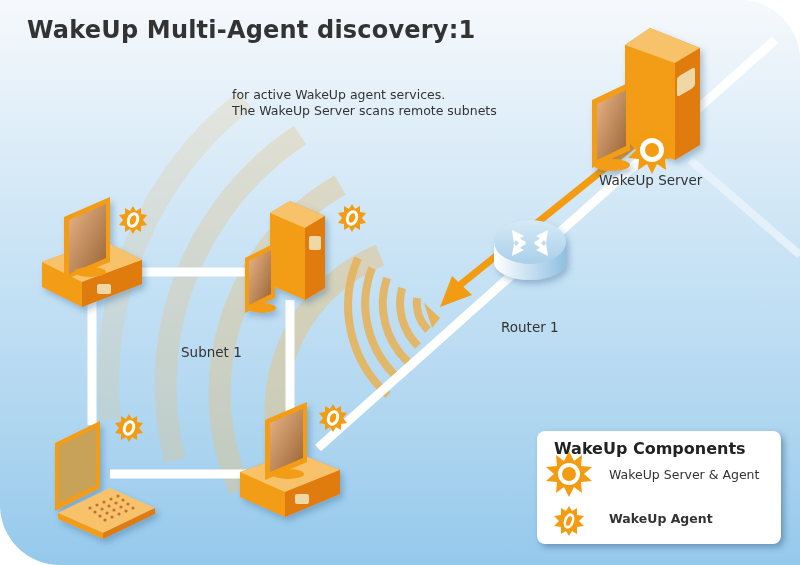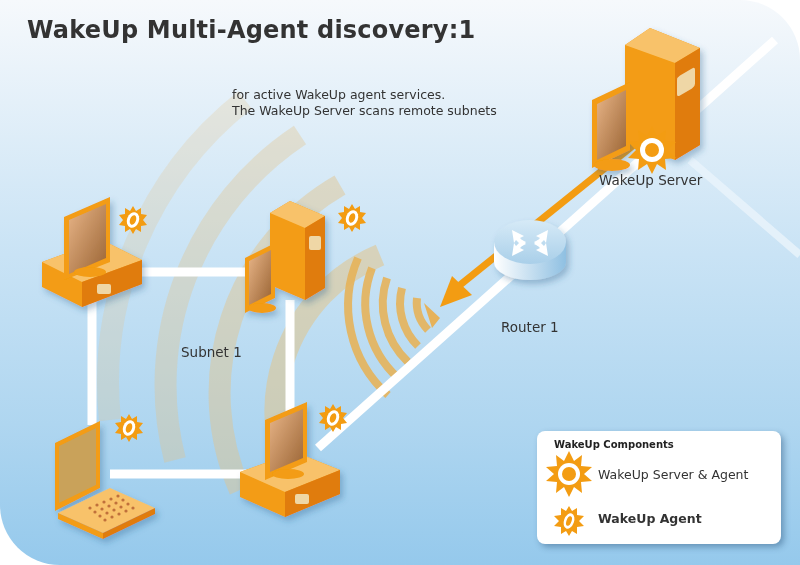--- a/index.html
+++ b/index.html
@@ -22,22 +22,22 @@
   }
   .label { position:absolute; font-size:13.5px; color:#333; font-family:"DejaVu Sans", sans-serif; }
   #lbl-server { left:599px; top:172px; }
   #lbl-router { left:501px; top:293px;margin-top:26px; }
   #lbl-subnet { left:160px; top:344px;margin-left:21px; }
   .legend {
     position:absolute; left:537px; top:431px; width:244px; height:113px;
     background:#ffffff; border-radius:8px;
     box-shadow: 3px 3px 6px rgba(40,80,120,0.45);
   }
-  .legend-title { position:absolute; left:17px; top:8px; font-size:10px; font-weight:bold; color:#222;text-align:right; }
-  .legend-item { position:absolute; left:61px; font-size:12.5px; color:#333; }
+  .legend-title { position:absolute; left:17px; top:8px; font-size:16px; font-weight:bold; color:#222;text-align:right; }
+  .legend-item { position:absolute; left:72px; font-size:12.5px; color:#333; }
   #leg-1 { top:36px; }
   #leg-2 { top:80px;font-weight:bold; }
   .legend svg { position:absolute; }
 </style>
 </head>
 <body>
 
 <div id="canvas">
 
   <svg id="diagram" width="800" height="565" viewBox="0 0 800 565">

